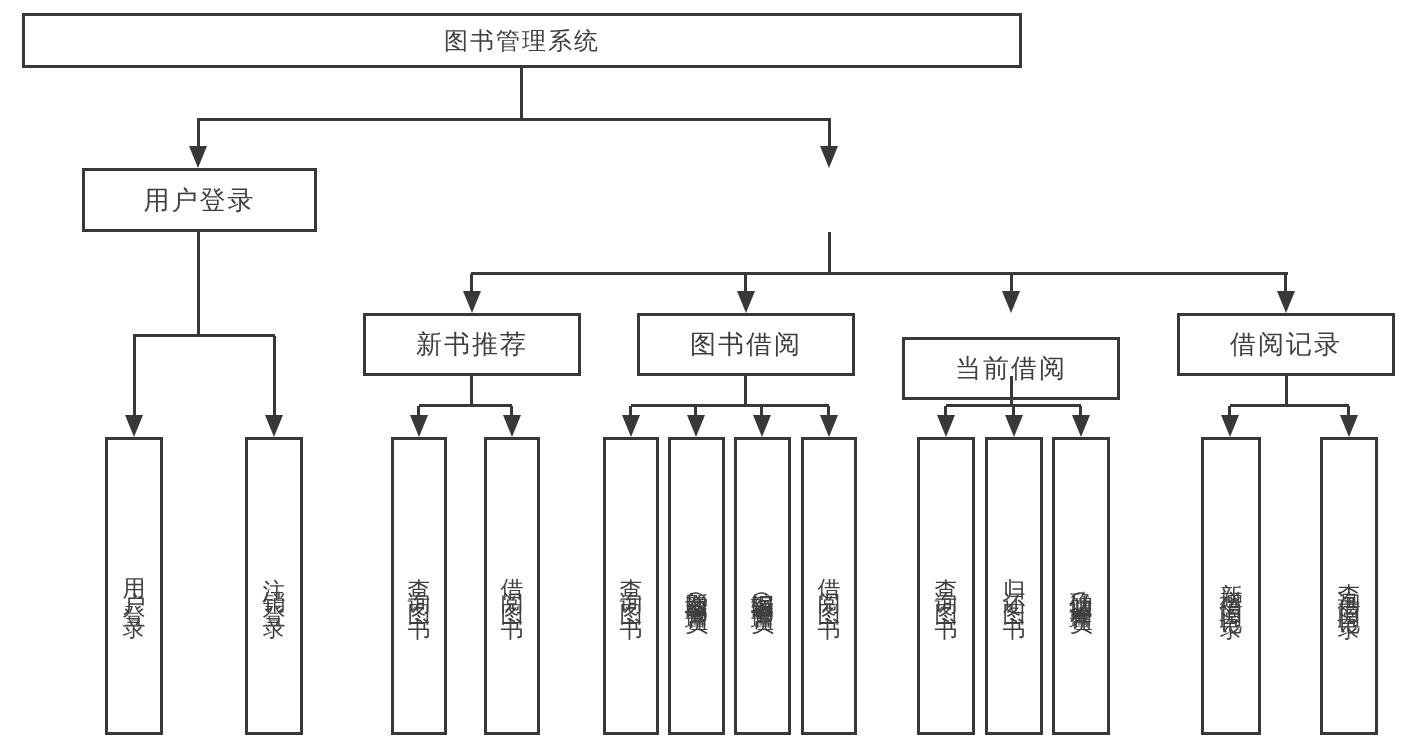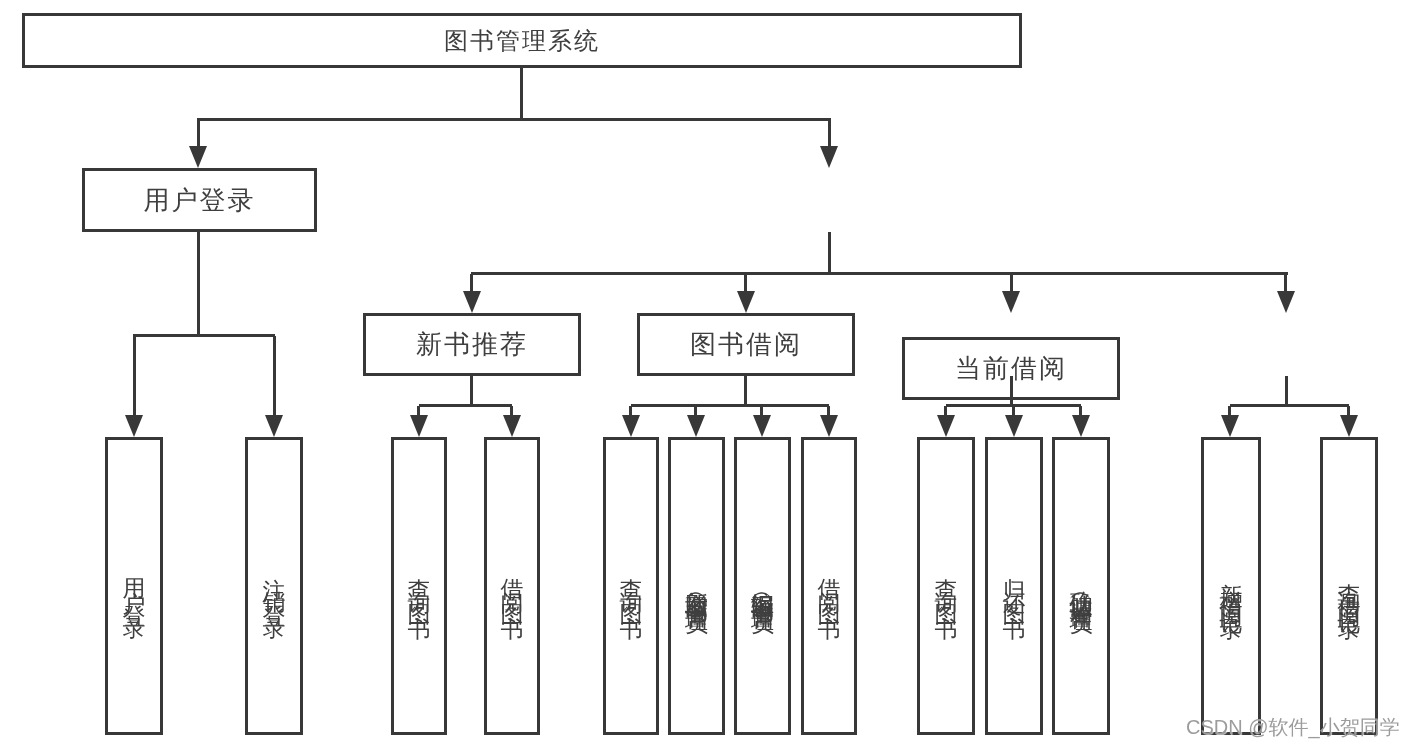--- a/index.html
+++ b/index.html
@@ -73,20 +73,23 @@
 
   <div class="box hbox" style="left:637px;top:313px;width:218px;height:63px;">
     <span>图书借阅</span>
   </div>
   <div class="box hbox" style="left:363px;top:313px;width:218px;height:63px;">
     <span>新书推荐</span>
   </div>
   <div class="box hbox" style="left:902px;top:313px;width:218px;height:63px;margin-top:24px;">
     <span>当前借阅</span>
   </div>
+  <div class="box hbox" style="left:1177px;top:313px;width:218px;height:63px;">
+    <span>借阅记录</span>
+  </div>
 
   <div class="vline" style="left:470px;top:376px;height:30px;"></div>
   <div class="hline" style="left:419px;top:404px;width:93px;"></div>
   <div class="vline" style="left:417px;top:406px;height:9px;"></div>
   <div class="arrow" style="left:410px;top:415px;"></div>
   <div class="vline" style="left:510px;top:406px;height:9px;"></div>
   <div class="arrow" style="left:503px;top:415px;"></div>
 
   <div class="vline" style="left:744px;top:376px;height:30px;"></div>
   <div class="hline" style="left:631px;top:404px;width:198px;"></div>
@@ -152,15 +155,14 @@
     <span class="vtext ls9">确认归还（管理员）</span>
   </div>
 
   <div class="box leaf" style="left:1201px;top:437px;width:60px;height:298px;">
     <span class="vtext ls6">新增借阅记录</span>
   </div>
   <div class="box leaf" style="left:1320px;top:437px;width:58px;height:298px;">
     <span class="vtext ls6">查询借阅记录</span>
   </div>
 
-  <div class="watermark">CSDN @软件_小贺同学</div>
 
 </div>
 
 </body></html>

